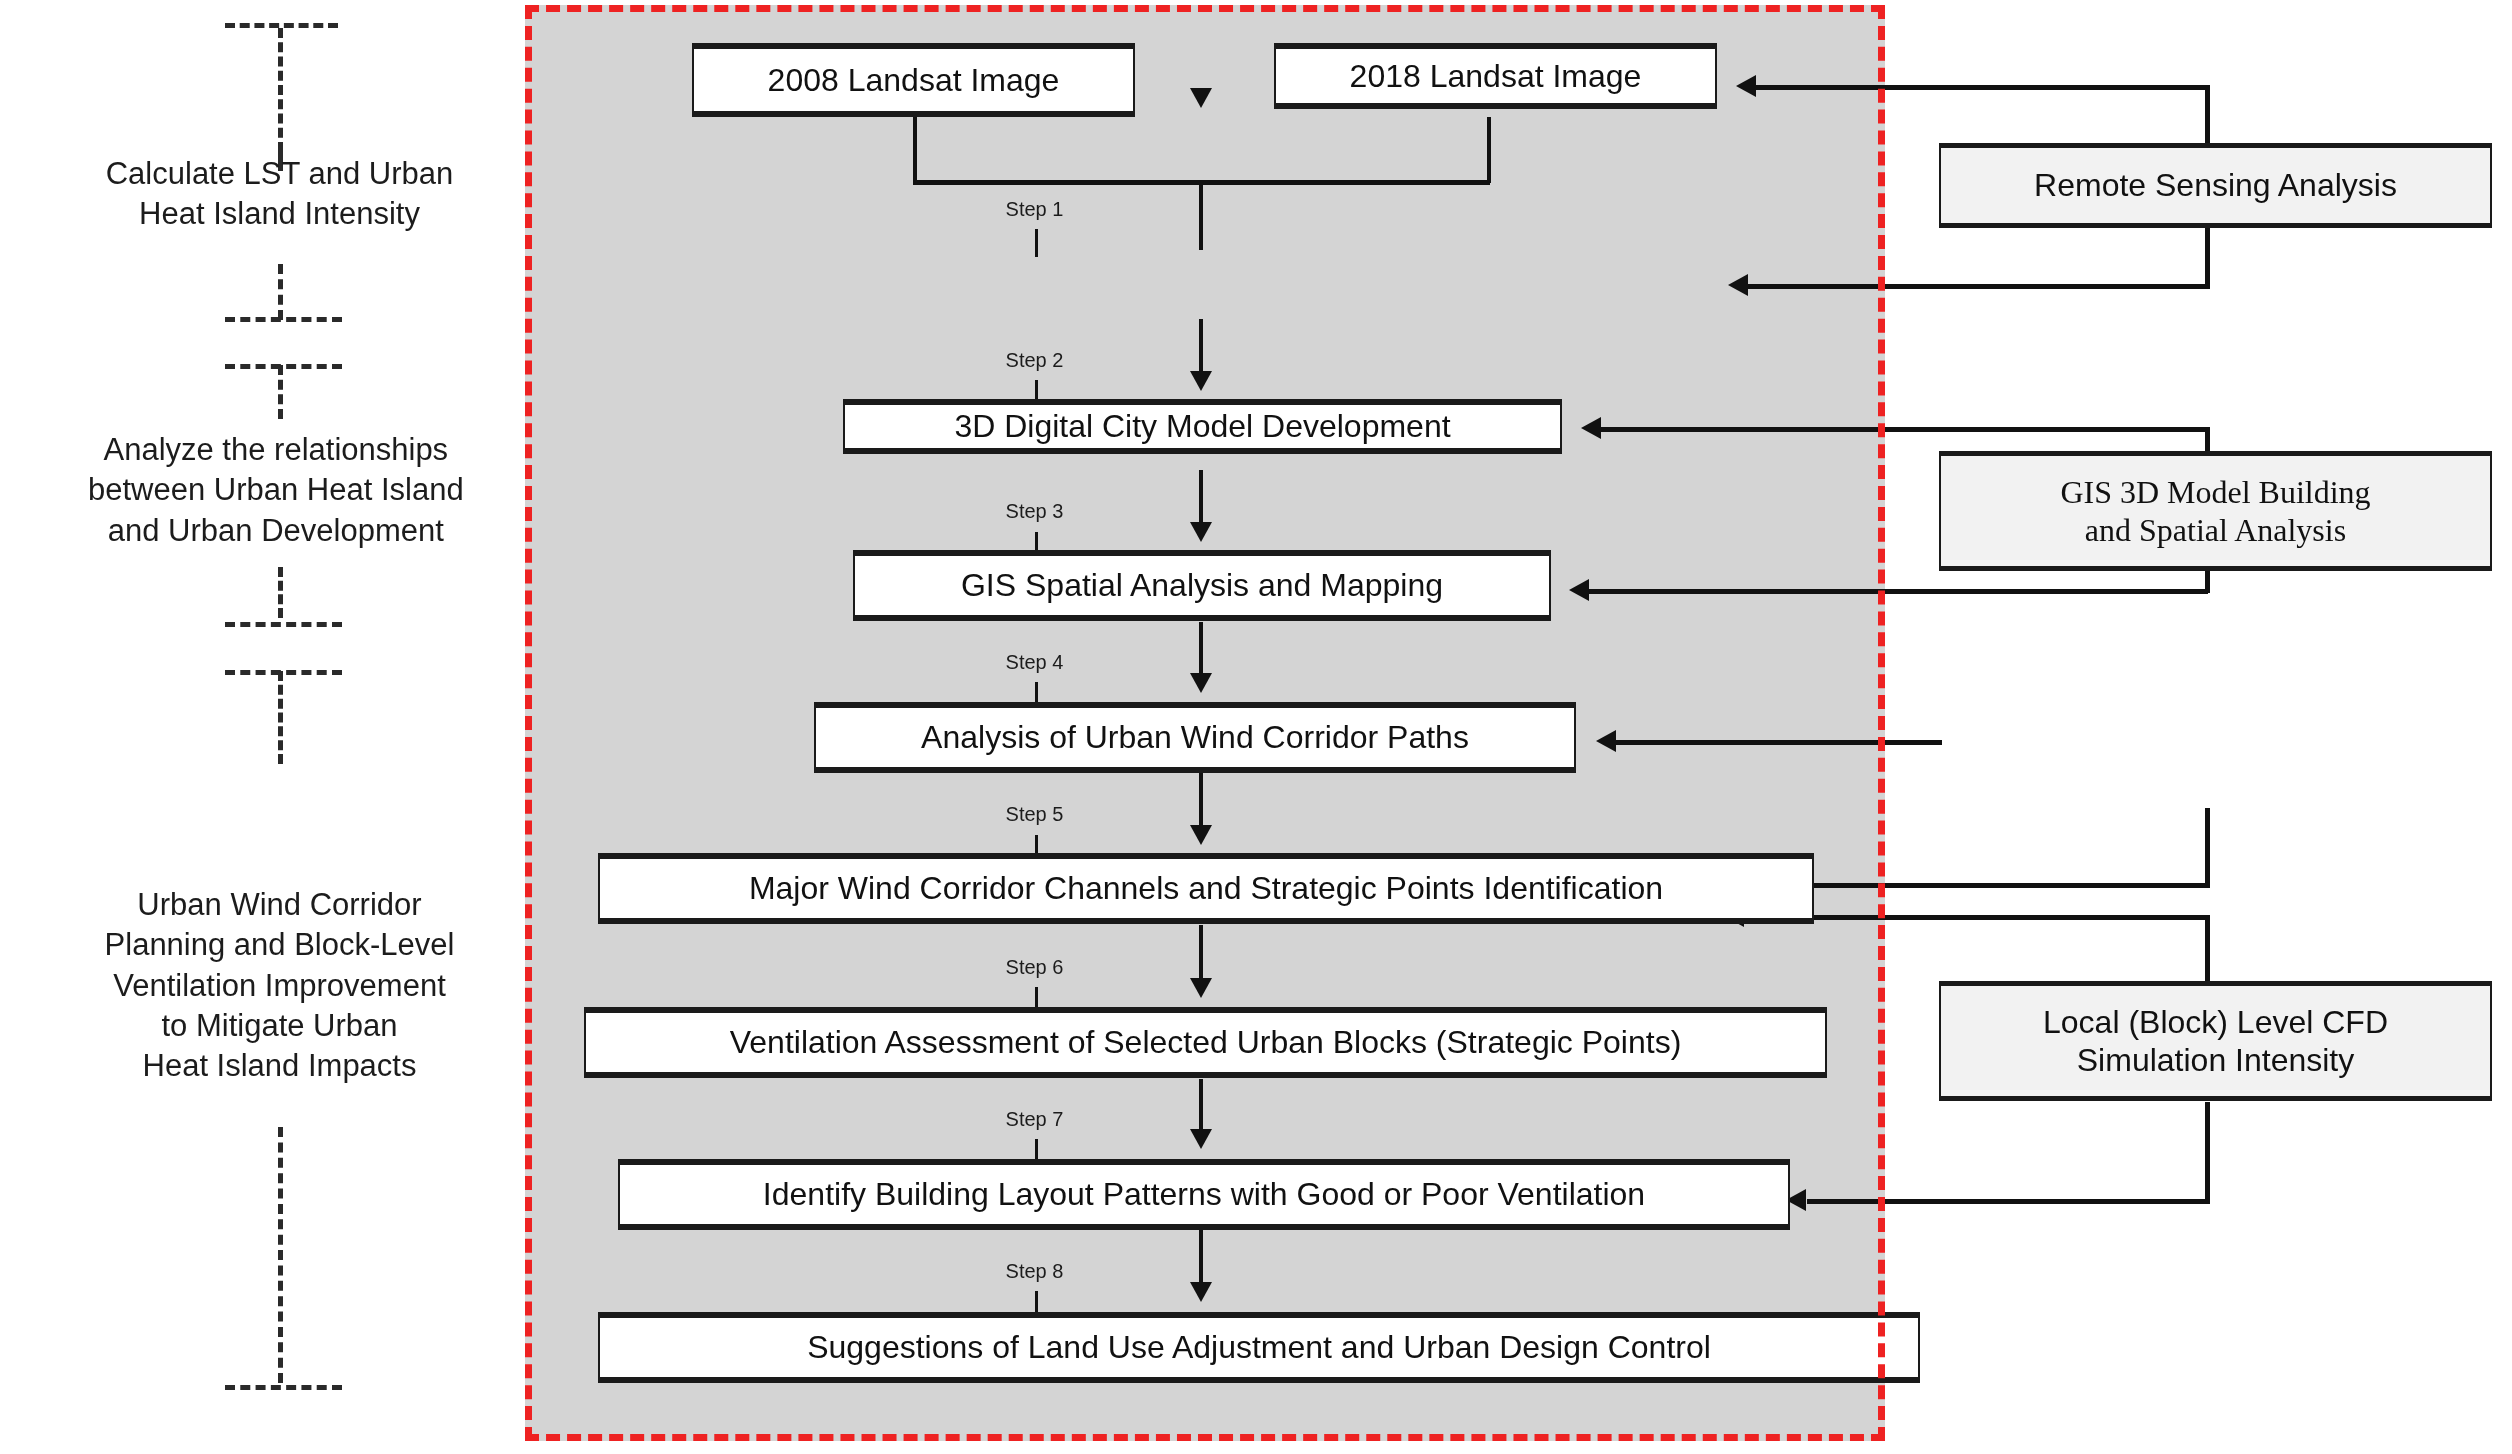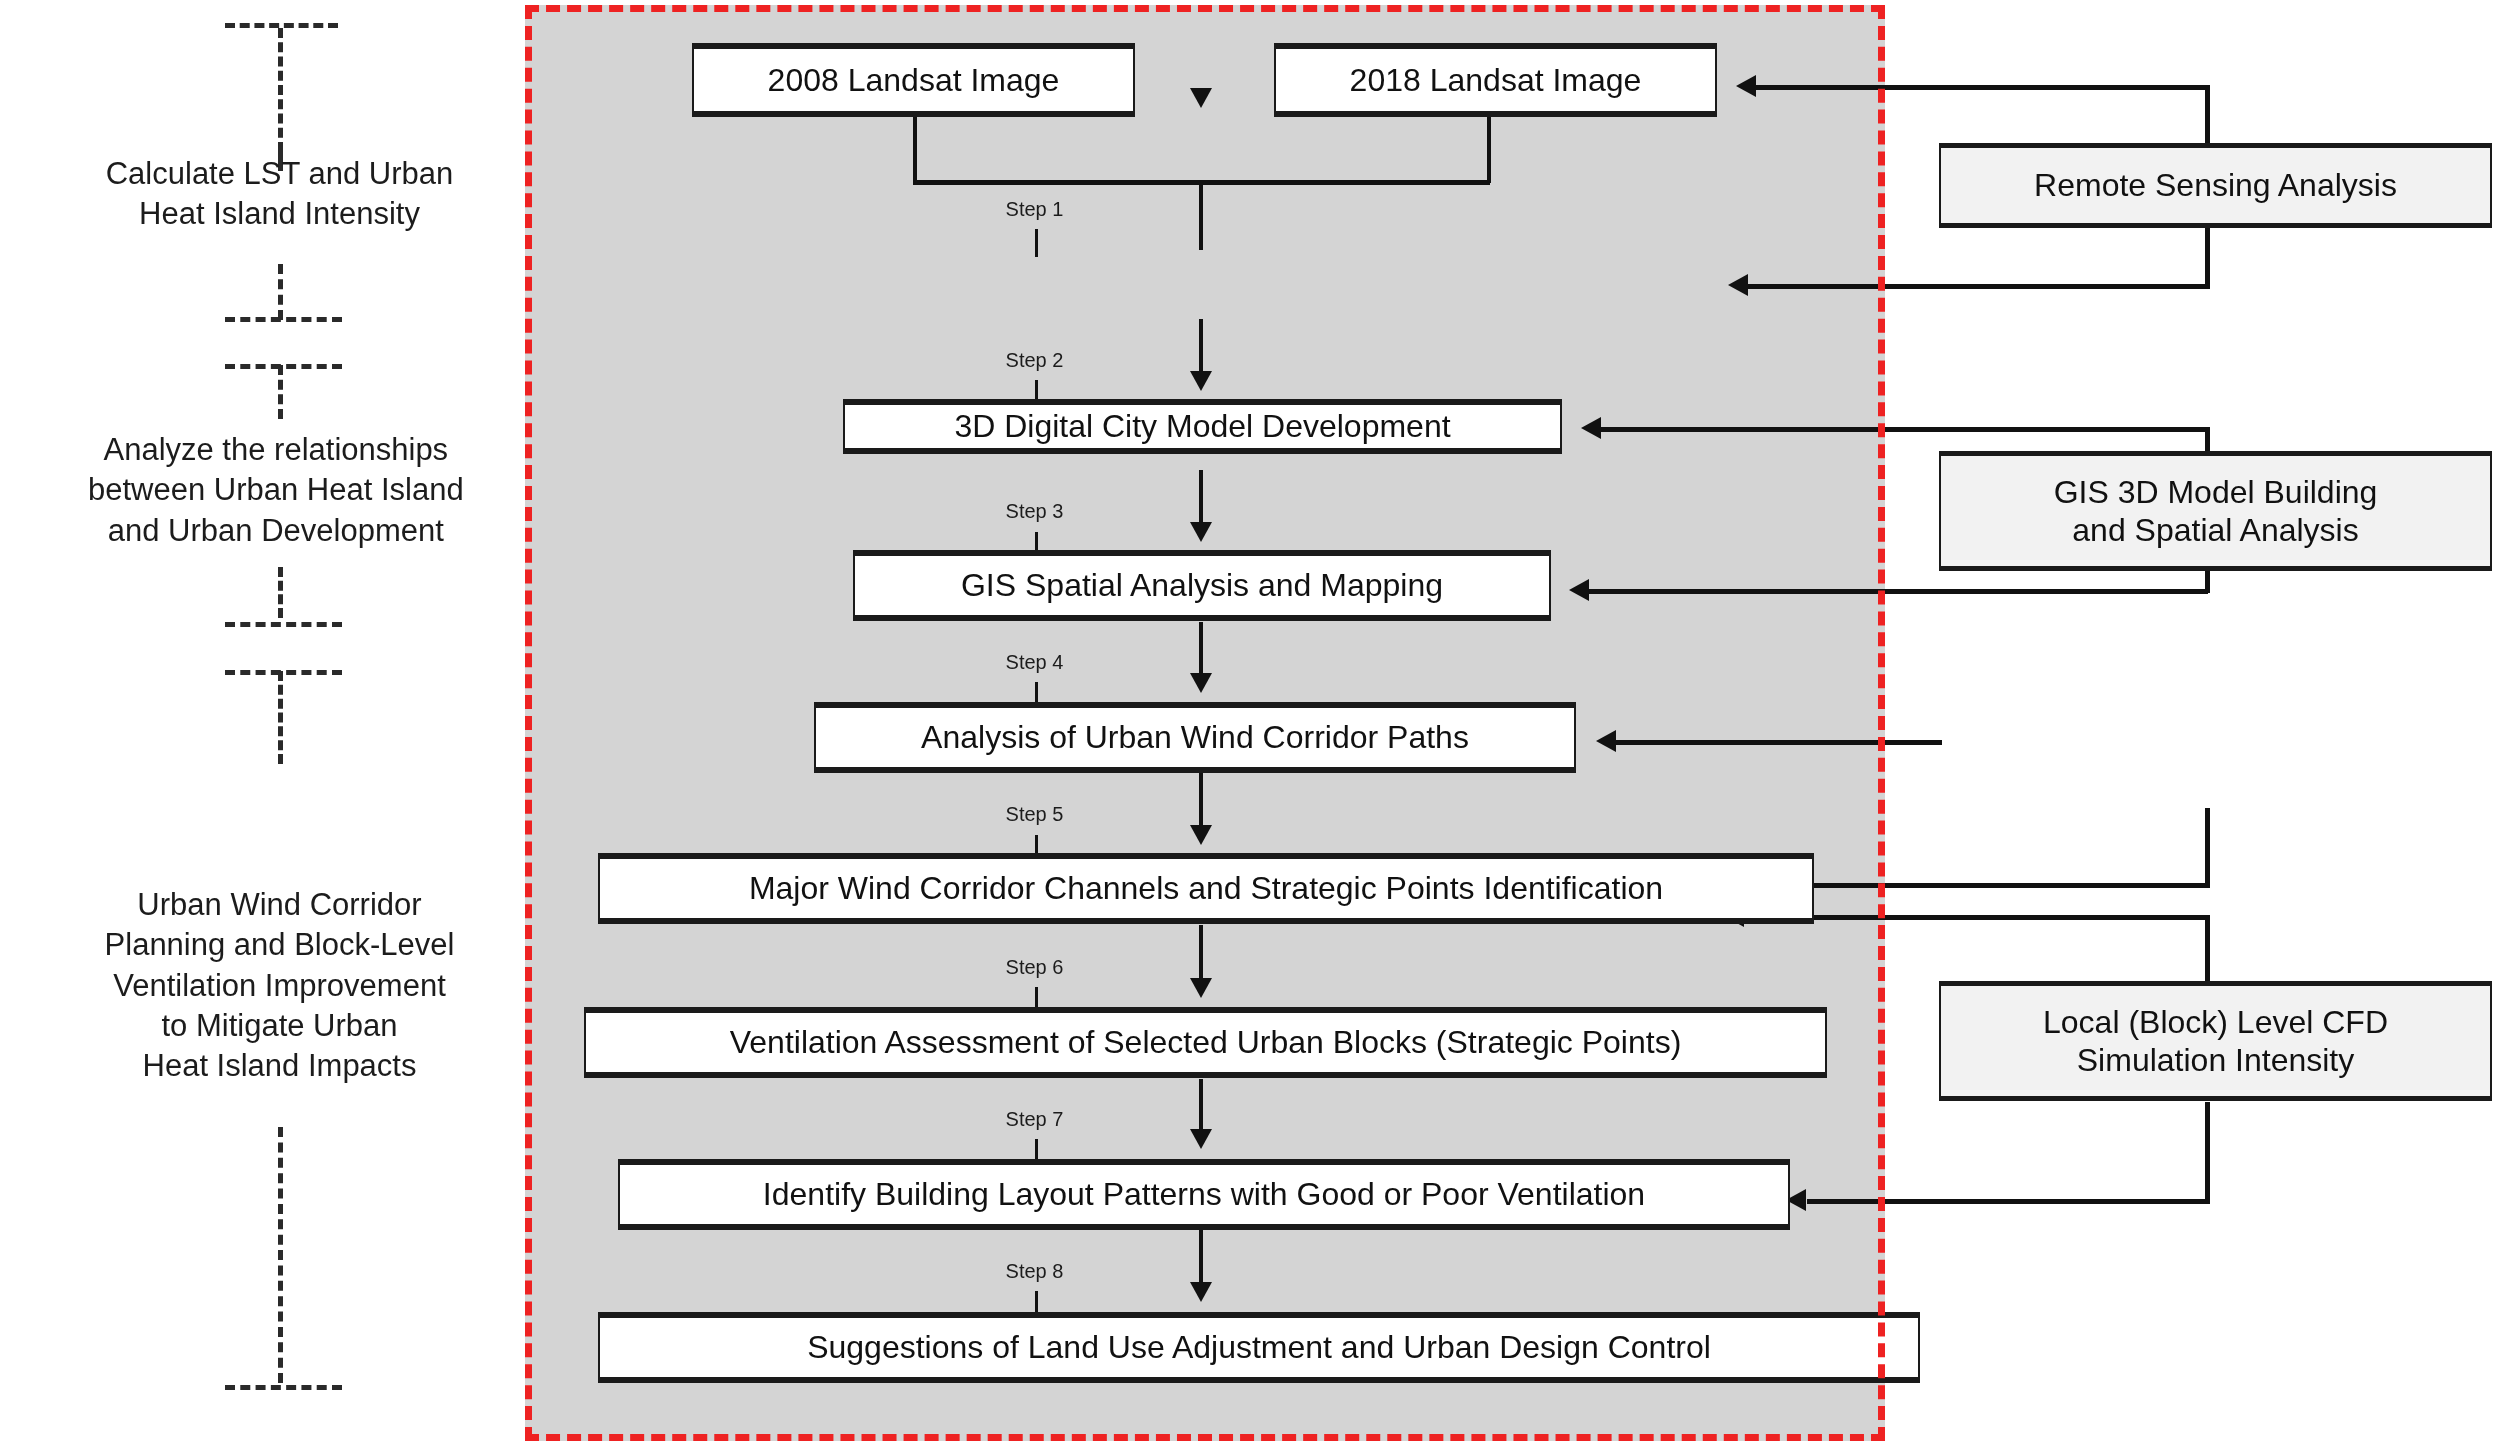--- a/index.html
+++ b/index.html
@@ -201,41 +201,41 @@
   <div class="arrow-left" style="left:1724px;top:873px;"></div>
 
   <div class="ln-v thick" style="left:2205px;top:915px;height:85px;"></div>
   <div class="ln-h thick" style="left:1745px;top:915px;width:465px;"></div>
   <div class="arrow-left" style="left:1724px;top:905px;"></div>
   <div class="ln-v thick" style="left:2205px;top:1102px;height:101px;"></div>
   <div class="ln-h thick" style="left:1807px;top:1199px;width:403px;"></div>
   <div class="arrow-left" style="left:1786px;top:1189px;"></div>
 
   <div class="node" style="left:692px;top:43px;width:443px;height:74px;">2008 Landsat Image</div>
-  <div class="node" style="left:1274px;top:43px;width:443px;height:74px;">2018 Landsat Image</div>
+  <div class="node" style="left:1274px;top:43px;width:443px;height:66px;">2018 Landsat Image</div>
 
   <div class="node" style="left:843px;top:399px;width:719px;height:55px;text-align:right;">3D Digital City Model Development</div>
   <div class="node" style="left:853px;top:550px;width:698px;height:71px;">GIS Spatial Analysis and Mapping</div>
   <div class="node" style="left:814px;top:702px;width:762px;height:71px;">Analysis of Urban Wind Corridor Paths</div>
   <div class="node" style="left:598px;top:853px;width:1216px;height:71px;">Major Wind Corridor Channels and Strategic Points Identification</div>
   <div class="node" style="left:584px;top:1007px;width:1243px;height:71px;">Ventilation Assessment of Selected Urban Blocks (Strategic Points)</div>
   <div class="node" style="left:618px;top:1159px;width:1172px;height:71px;">Identify Building Layout Patterns with Good or Poor Ventilation</div>
   <div class="node" style="left:598px;top:1312px;width:1322px;height:71px;">Suggestions of Land Use Adjustment and Urban Design Control</div>
 
   <div class="step-label" style="left:957px;top:198px;width:155px;">Step 1</div>
   <div class="step-label" style="left:957px;top:349px;width:155px;">Step 2</div>
   <div class="step-label" style="left:957px;top:500px;width:155px;">Step 3</div>
   <div class="step-label" style="left:957px;top:651px;width:155px;">Step 4</div>
   <div class="step-label" style="left:957px;top:803px;width:155px;">Step 5</div>
   <div class="step-label" style="left:957px;top:956px;width:155px;">Step 6</div>
   <div class="step-label" style="left:957px;top:1108px;width:155px;">Step 7</div>
   <div class="step-label" style="left:957px;top:1260px;width:155px;">Step 8</div>
 
   <div class="node side" style="left:1939px;top:143px;width:553px;height:85px;">Remote Sensing Analysis</div>
-  <div class="node side" style="left:1939px;top:451px;width:553px;height:120px;">GIS 3D Model Building
+  <div class="node side" style="left:1939px;top:451px;width:553px;height:120px;font-family:Liberation Serif, serif;">GIS 3D Model Building
 and Spatial  Analysis</div>
   <div class="node side" style="left:1939px;top:981px;width:553px;height:120px;">Local (Block) Level CFD
 Simulation Intensity</div>
 
   <div class="red-dashed-frame"></div>
 
 </div>
 
 
 </body></html>

